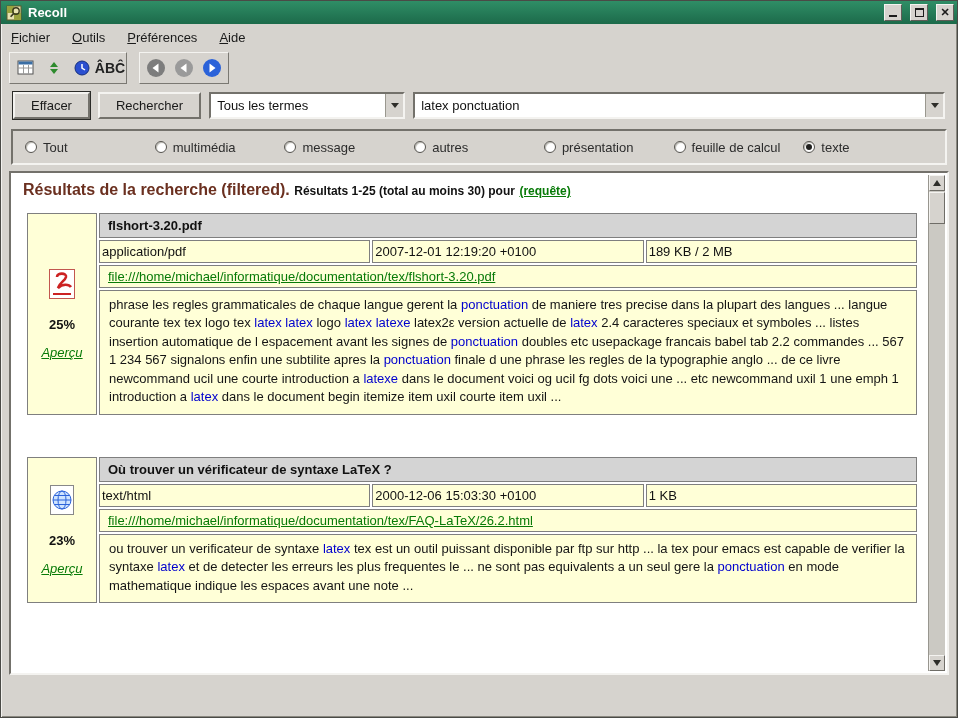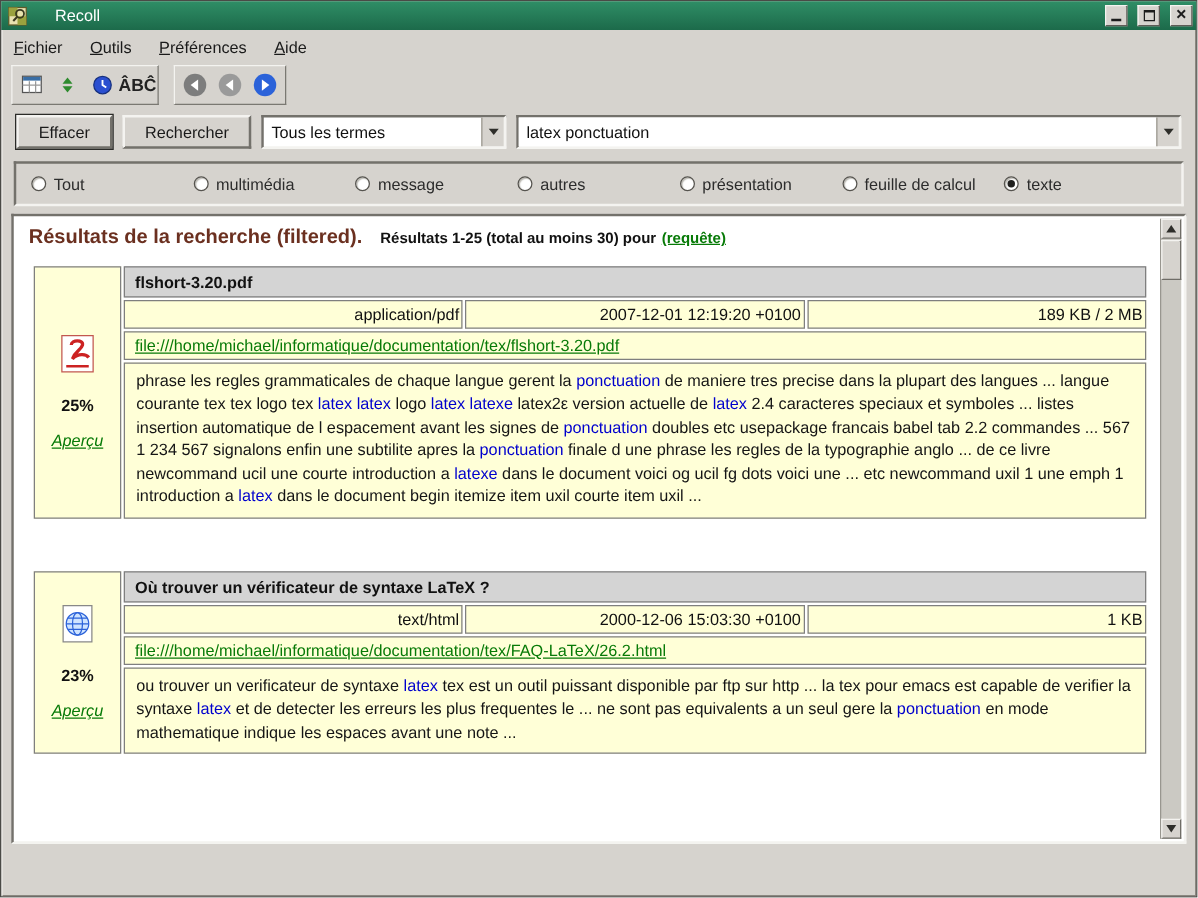--- a/index.html
+++ b/index.html
@@ -3,21 +3,21 @@
 <meta charset="utf-8">
 <style>
   * { box-sizing: border-box; margin: 0; padding: 0; }
   body { width: 958px; height: 718px; font-family: "Liberation Sans", sans-serif; background: #d6d3ce; overflow: hidden; }
   .window { width: 958px; height: 718px; background: #d6d3ce; display: flex; flex-direction: column;
             border: 1px solid #4a4a46; box-shadow: inset 1px 1px 0 #f2f1ee, inset -1px -1px 0 #8a8880; }
 
   
   .titlebar { height: 23px; flex: none; background: linear-gradient(180deg, var(--titlebar-green, #2f8e66), #1c6a4a);
               display: flex; align-items: center; gap: 6px; padding: 0 3px 0 5px; }
-  .titlebar-title { flex: 1; color: #fff; font-weight: normal; font-size: 13px; margin-left: 16px; }
+  .titlebar-title { flex: 1; color: #fff; font-weight: bold; font-size: 13px; }
   .win-btn { width: 18px; height: 17px; flex: none; background: #d6d3ce; margin-left: 2px;
              border: 1px solid; border-color: #f4f3f0 #5e5c57 #5e5c57 #f4f3f0;
              display: flex; align-items: center; justify-content: center; color: #1c1c1c; cursor: default; }
   .glyph-min { width: 8px; height: 8px; border-bottom: 2px solid #1c1c1c; }
   .glyph-max { width: 9px; height: 9px; border: 1px solid #1c1c1c; border-top-width: 2px; }
   .glyph-close { font-size: 11px; font-weight: bold; line-height: 1; }
 
   
   .menubar { height: 26px; flex: none; display: flex; align-items: center; gap: 22px; padding: 0 10px; font-size: 13px; color: #1a1a1a; }
   .menu-item { display: inline-block; }
@@ -53,33 +53,33 @@
   .radio { width: 12px; height: 12px; flex: none; border-radius: 50%; background: #fff;
            border: 1px solid #55534e; box-shadow: inset 1px 1px 1px #b9b7b0; position: relative; }
   .radio-opt.selected .radio::after { content: ""; position: absolute; left: 2px; top: 2px; width: 6px; height: 6px;
            border-radius: 50%; background: #20201e; }
 
   
   .results-panel { flex: none; margin: 6px 8px 0 8px; height: 504px; background: #fff; position: relative;
                    border: 2px solid; border-color: #73716b #f4f3f0 #f4f3f0 #73716b; padding: 8px 28px 8px 10px; overflow: hidden; }
   .results-header { margin: 0 0 14px 2px; }
   .results-title { color: var(--header-brown, #6b3020); font-size: 16px; font-weight: bold; }
-  .results-summary { font-size: 12px; font-weight: bold; color: #111; margin-left: 10px; }
+  .results-summary { font-size: 12px; font-weight: bold; color: #111; }
   .green-link { color: var(--link-green, #077a07); text-decoration: underline; cursor: pointer; }
   .query-link { font-size: 12px; font-weight: bold; }
 
   .result { display: grid; grid-template-columns: 70px 1fr; gap: 2px; margin: 0 2px 42px 6px; }
   .r-side { border: 1px solid #7f7f7f; background: var(--result-bg, #ffffd7); display: flex; flex-direction: column;
             align-items: center; justify-content: center; gap: 13px; padding: 6px 2px; }
   .pct { font-size: 13px; font-weight: bold; color: #111; }
   .apercu { font-size: 13px; font-style: italic; }
   .r-main { display: flex; flex-direction: column; gap: 2px; min-width: 0; }
   .r-title { border: 1px solid #7f7f7f; background: #d4d4d4; font-weight: bold; font-size: 13px; padding: 4px 8px; color: #111; }
   .r-meta { display: grid; grid-template-columns: 1fr 1fr 1fr; gap: 2px; }
-  .r-meta > div { border: 1px solid #7f7f7f; background: var(--result-bg, #ffffd7); text-align: right;
+  .r-meta > div { border: 1px solid #7f7f7f; background: var(--result-bg, #ffffd7); text-align: left;
                   font-size: 13px; padding: 3px 2px; color: #111; }
   .r-url { border: 1px solid #7f7f7f; background: var(--result-bg, #ffffd7); padding: 3px 8px; font-size: 13px;
            white-space: nowrap; overflow: hidden; }
   .r-abstract { border: 1px solid #7f7f7f; background: var(--result-bg, #ffffd7); padding: 5px 9px 7px 9px;
                 font-size: 13px; line-height: 1.42; color: #151515; }
   .r-abstract .hl { color: var(--highlight-blue, #0000cd); }
 
   
   .vscroll { position: absolute; top: 2px; right: 2px; bottom: 2px; width: 17px; background: #cbc9c3;
              border-left: 1px solid #98968f; }

